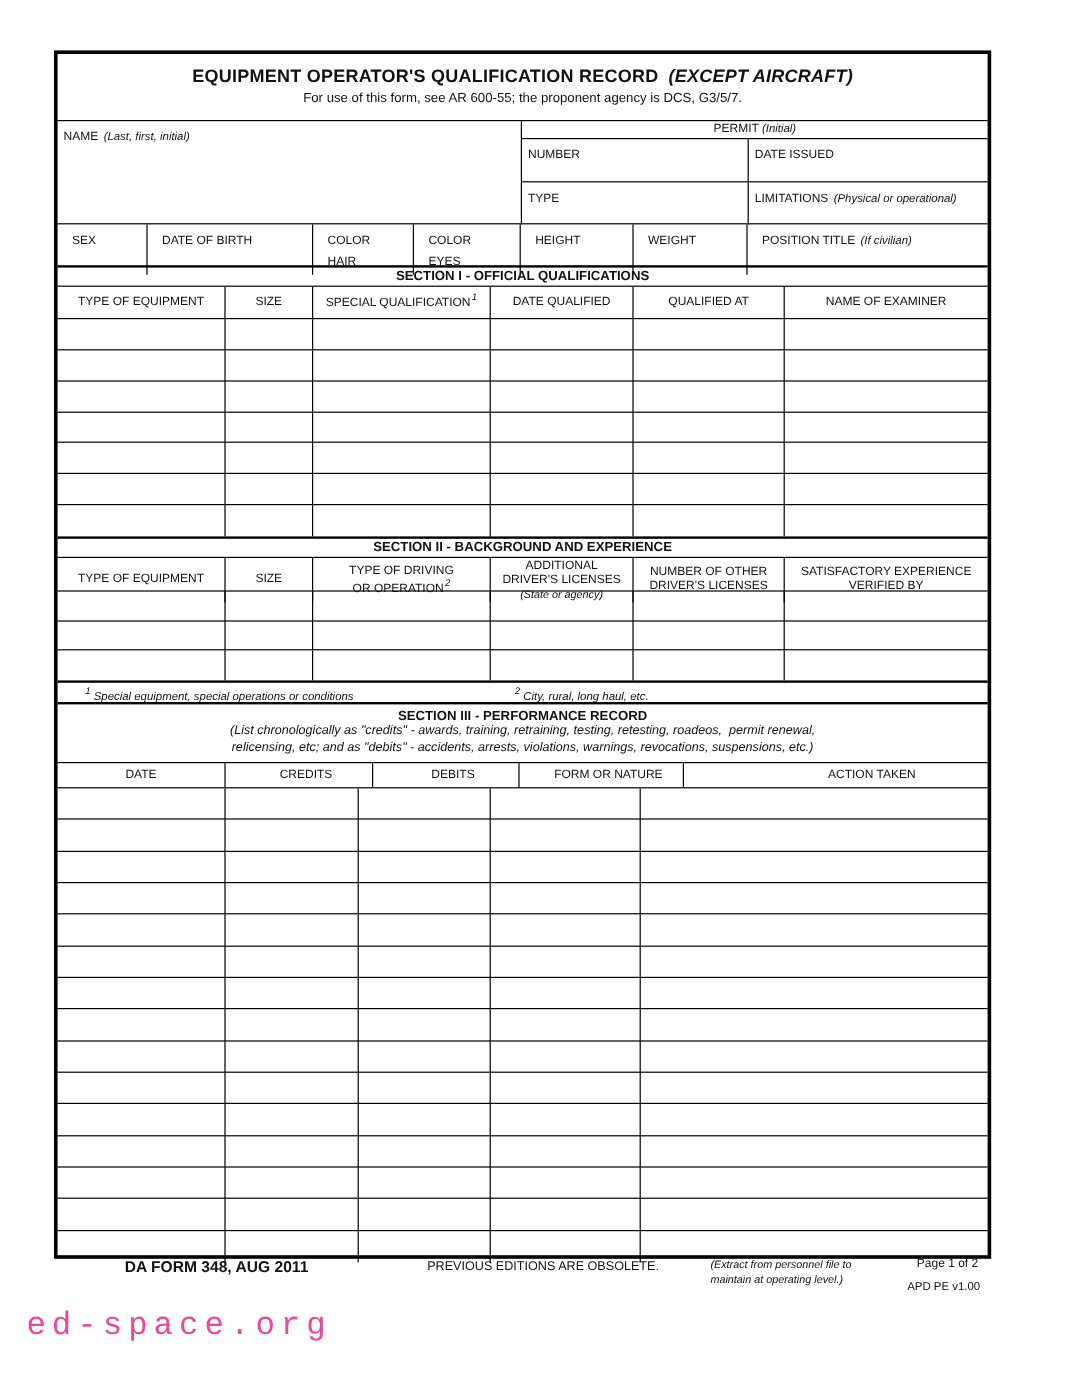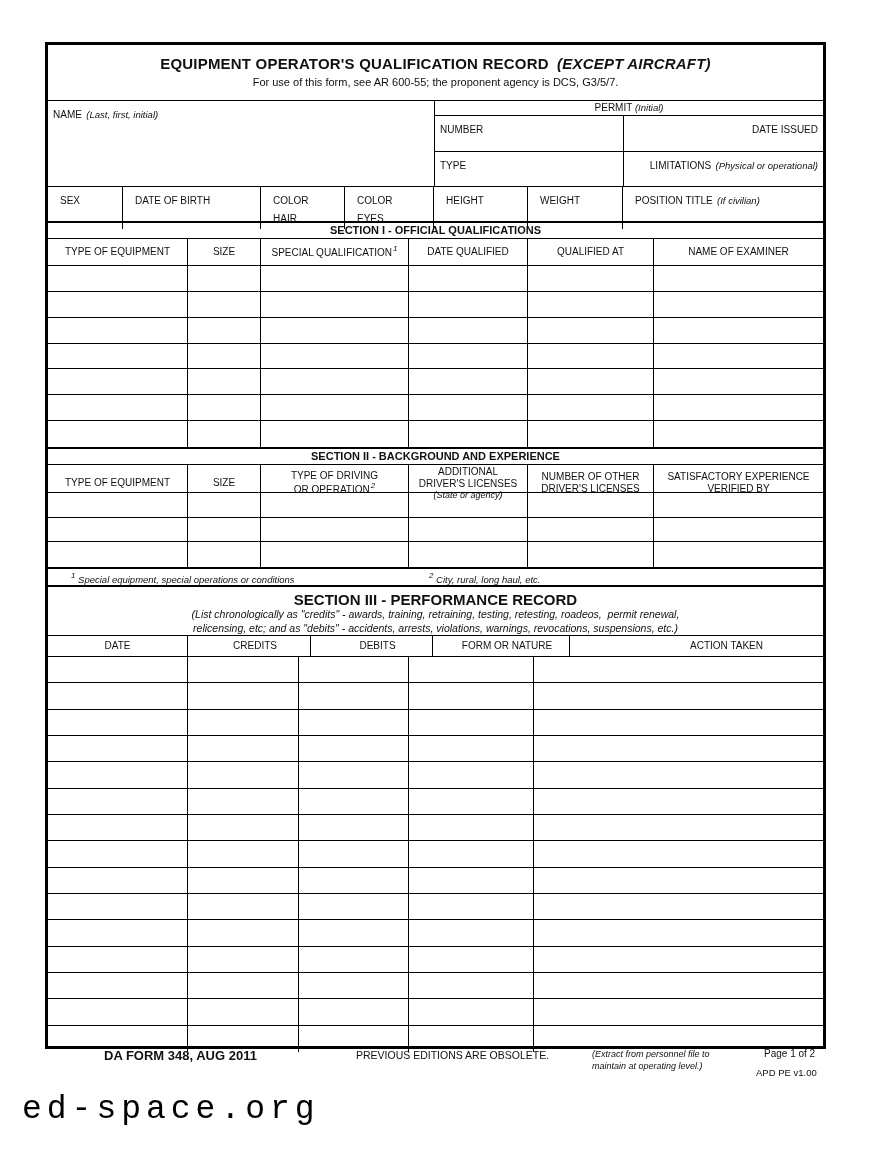--- a/index.html
+++ b/index.html
@@ -16,21 +16,21 @@
   .subtitle { font-size:11px; margin-top:4px; }
 
   
   .row-a { display:grid; grid-template-columns:387px 388px; height:86px; border-bottom:1px solid #000; }
   .name-cell { border-right:1px solid #000; padding:3px 5px; }
   .lbl { font-size:10px; }
   .hint { font-size:9.5px; font-style:italic; }
   .permit-head { height:15px; border-bottom:1px solid #000; text-align:center; font-size:10px; line-height:14px; }
   .permit-grid { display:grid; grid-template-columns:189px 199px; grid-template-rows:36px 35px; }
   .pcell { border-right:1px solid #000; border-bottom:1px solid #000; padding:3px 5px; }
-  .pcell.c2 { border-right:none;text-align:right; }
+  .pcell.c2 { border-right:none; }
   .pcell.r2 { border-bottom:none; }
 
   .row-b { display:grid; grid-template-columns:75px 138px 84px 89px 94px 95px 200px; height:36px; border-bottom:2px solid #000; }
   .idcell { border-right:1px solid #000; padding:3px 12px; }
   .idcell:last-child { border-right:none; }
 
   
   .secbar { height:16px; border-bottom:1px solid #000; text-align:center; font-weight:bold; font-size:11px; line-height:15px; }
 
   
@@ -52,34 +52,34 @@
   sup.fsup { font-size:8px; font-style:italic; position:relative; top:-1px; margin-left:1px; }
   .subhint { font-style:italic; font-size:9px; }
 
   
   .fnrow { height:18px; border-bottom:2px solid #000; position:relative; font-size:9.5px; font-style:italic; }
   .fn1 { position:absolute; left:22px; top:3px; }
   .fn2 { position:absolute; left:380px; top:3px; }
 
   
   .sec3-title { height:49px; border-bottom:1px solid #000; text-align:center; padding-top:4px; }
-  .s3t { font-weight:bold; font-size:15px; }
+  .s3t { font-weight:bold; font-size:11px; }
   .s3n { font-style:italic; font-size:10.5px; line-height:1.3; white-space:pre-wrap; }
 
   
   .footer-item { position:absolute; }
   .form-number { left:56px; top:1048px; font-weight:bold; font-size:13px;margin-left:48px; }
   .obsolete { left:356px; top:1049px; font-size:10.5px; }
   .extract { left:592px; top:1049px; font-size:9px; font-style:italic; line-height:1.3; }
   .page-num { left:764px; top:1048px; font-size:10px; }
   .apd { left:756px; top:1067px; font-size:9.5px; }
 
   
   .watermark { position:absolute; left:22px; top:1091px; font-family:"Liberation Mono", monospace;
-               font-size:33px; letter-spacing:5px; color:#000000; font-weight:400; }
+               font-size:27px; letter-spacing:5px; color:#ec4899; font-weight:400; }
 </style>
 </head>
 <body>
 
 <div class="form">
 
   <div class="title-block">
     <div class="title">
       <span>EQUIPMENT OPERATOR'S QUALIFICATION RECORD</span>
       <span class="ital">(EXCEPT AIRCRAFT)</span>

